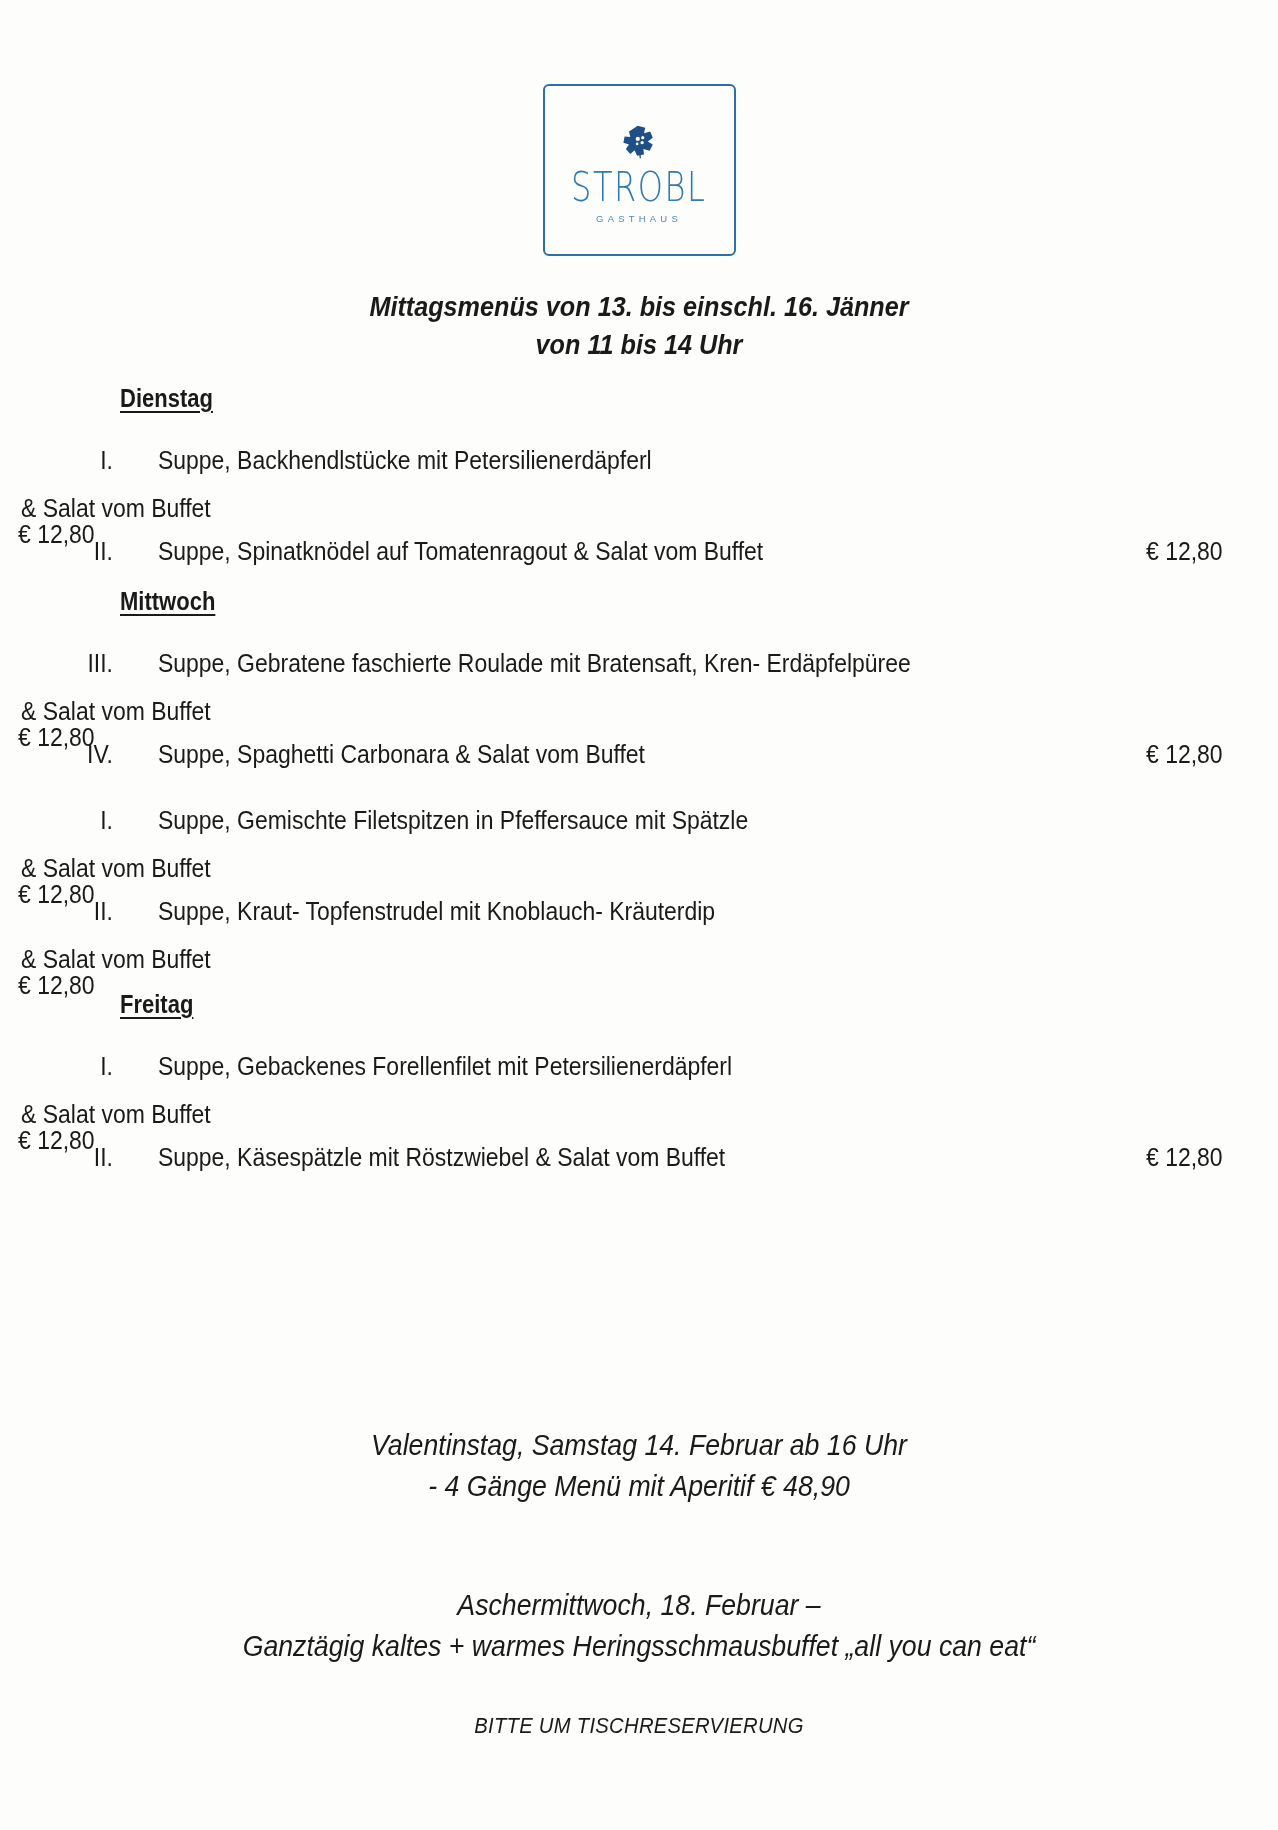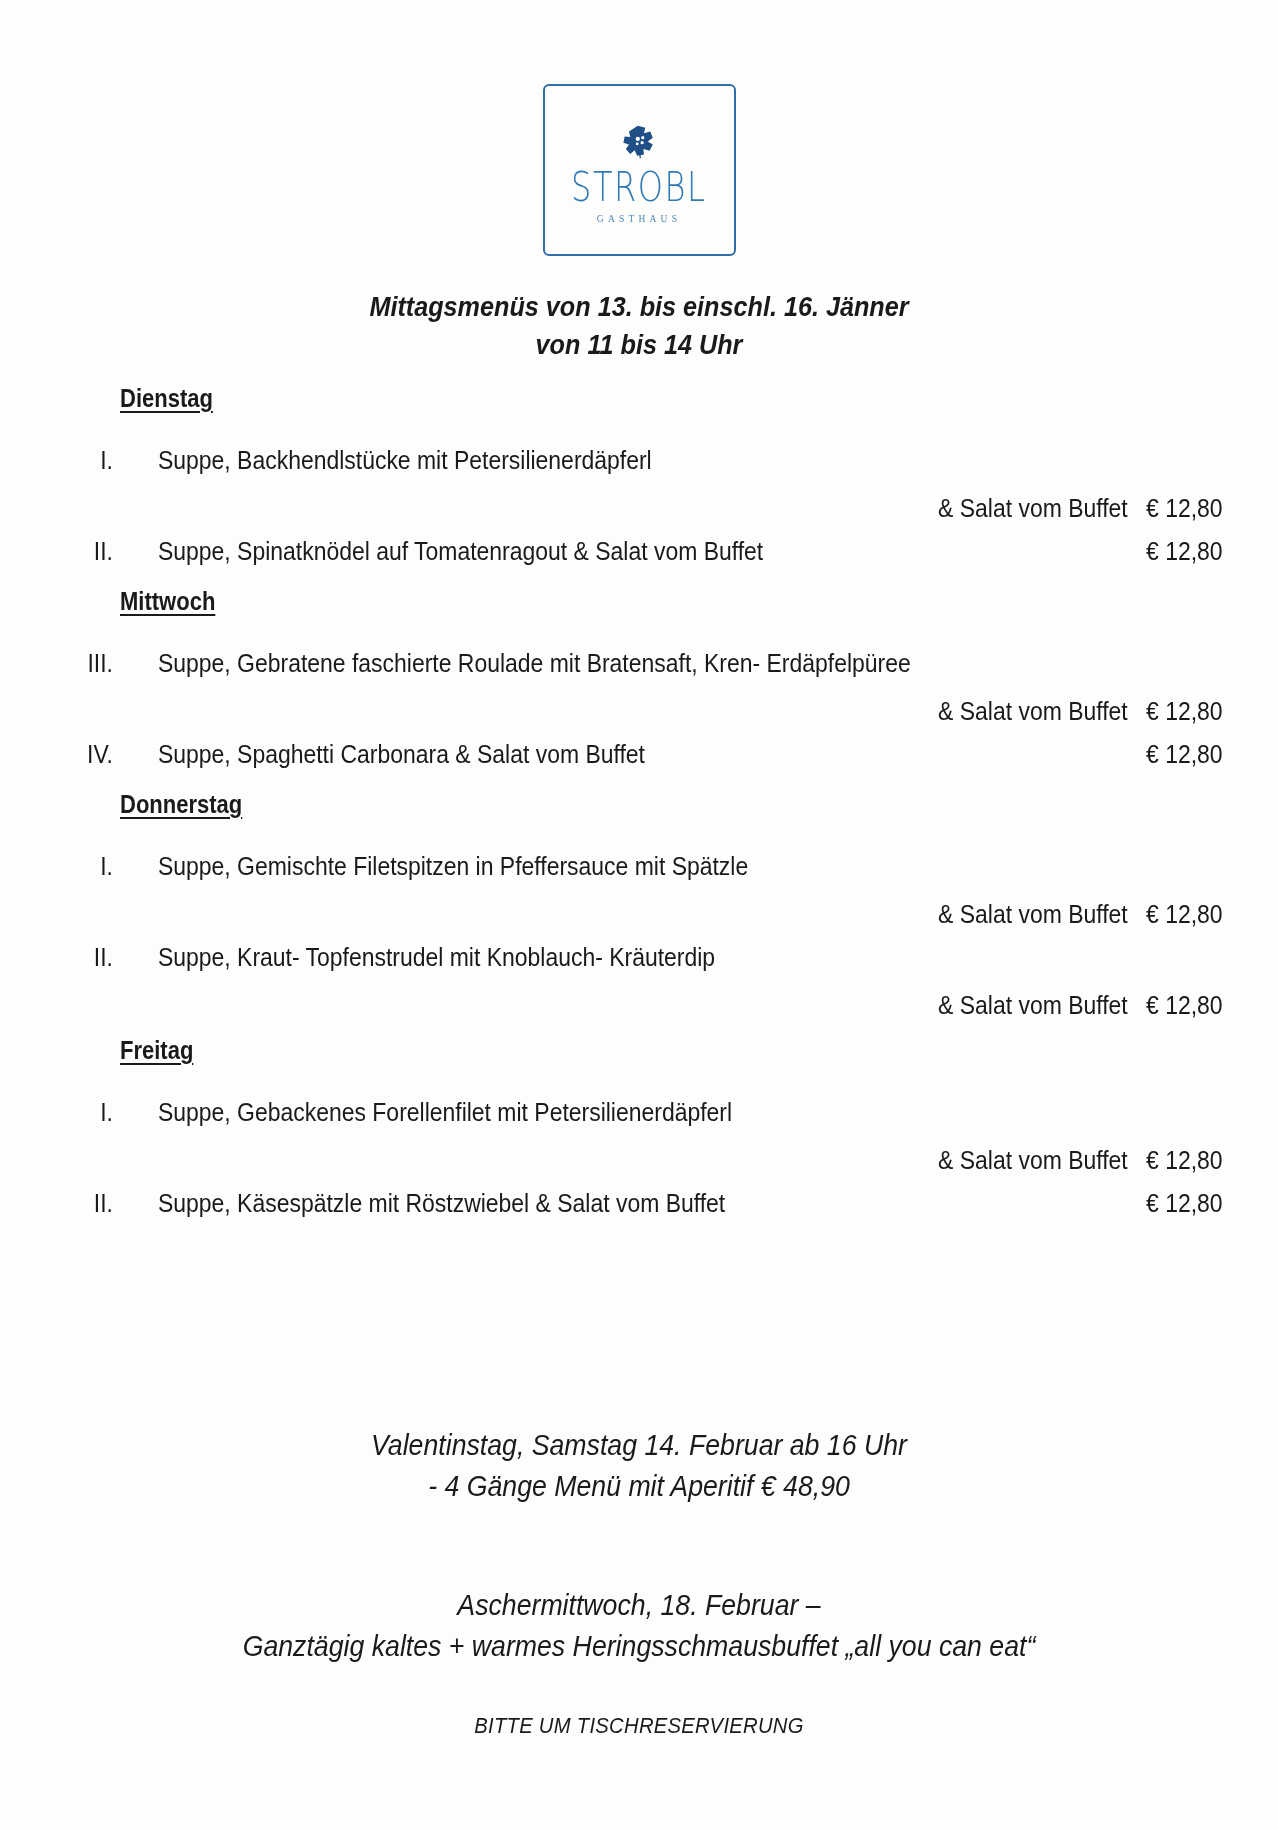--- a/index.html
+++ b/index.html
@@ -55,21 +55,21 @@
     font-size: 41px;
     line-height: 0.95;
     font-weight: 300;
     letter-spacing: 2px;
     color: #2f7ab5;
     transform: scaleX(0.78);
     transform-origin: center;
     white-space: nowrap;
   }
   .logo-sub {
-    font-family: Liberation Serif, serif;
+    font-family: Liberation Sans, sans-serif;
     font-size: 9.5px;
     letter-spacing: 4.2px;
     color: #4d87b8;
     margin-top: 7px;
     white-space: nowrap;
   }
 
   
   .doc-heading {
     position: absolute;
@@ -140,20 +140,21 @@
     transform-origin: left center;
     white-space: nowrap;
   }
   
   .cont-row {
     display: flex;
     align-items: baseline;
     font-size: 25.5px;
     line-height: 1.0;
     height: 43px;
+    flex-direction: column;
   }
   .cont-spacer { flex: 1; }
   .cont-text {
     font-family: "Liberation Sans Narrow", "Liberation Sans", sans-serif;
     transform: scaleX(0.9);
     transform-origin: right center;
     white-space: nowrap;
     text-align: right;
   }
   .cont-price {
@@ -246,21 +247,20 @@
       <div class="cont-row">
         <div class="cont-spacer"></div>
         <div class="cont-text">&amp; Salat vom Buffet</div>
         <div class="cont-price">€ 12,80</div>
       </div>
       <div class="item-row">
         <div class="item-num">IV.</div>
         <div class="item-text">Suppe, Spaghetti Carbonara &amp; Salat vom Buffet</div>
         <div class="item-price">€ 12,80</div>
       </div>
-      <div class="day-row"><div class="day">Donnerstag</div></div>
       <div class="gap-sm"></div>
       <div class="item-row">
         <div class="item-num">I.</div>
         <div class="item-text">Suppe, Gemischte Filetspitzen in Pfeffersauce mit Spätzle</div>
         <div class="item-price"></div>
       </div>
       <div class="cont-row">
         <div class="cont-spacer"></div>
         <div class="cont-text">&amp; Salat vom Buffet</div>
         <div class="cont-price">€ 12,80</div>

